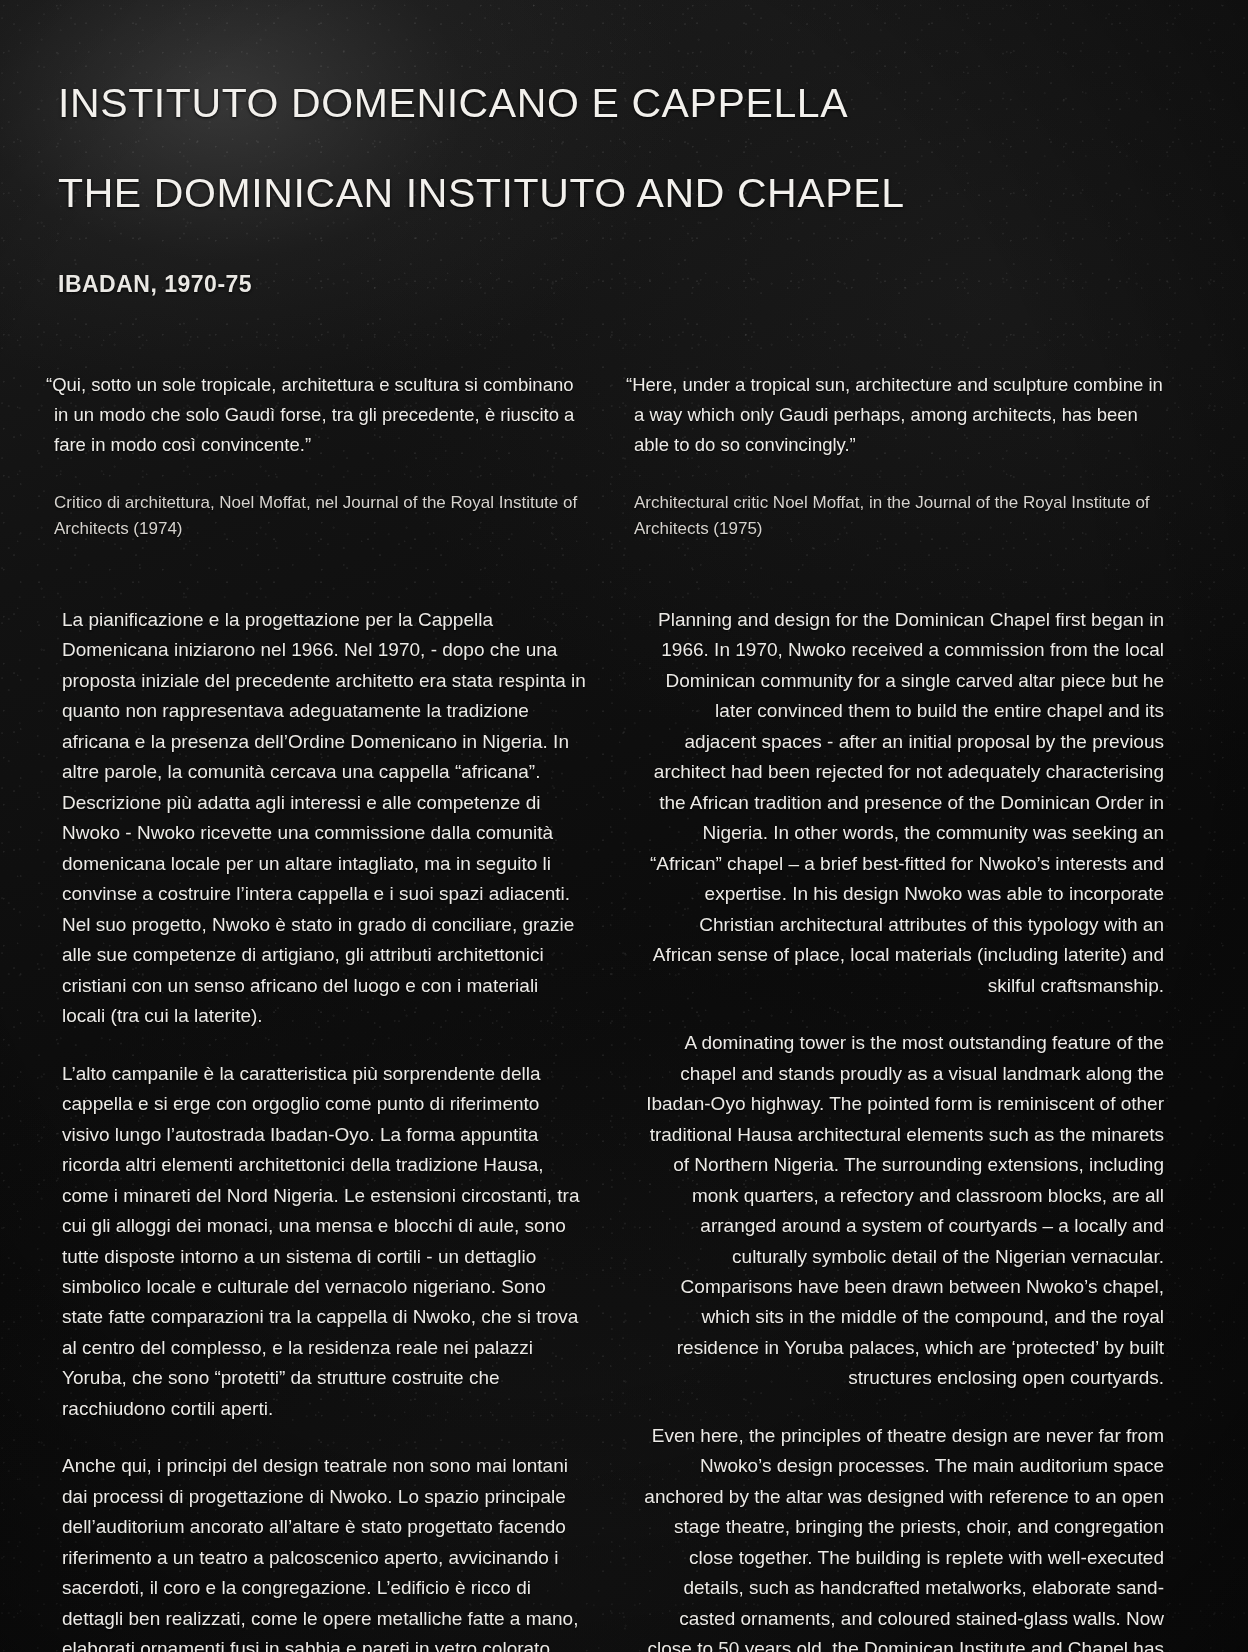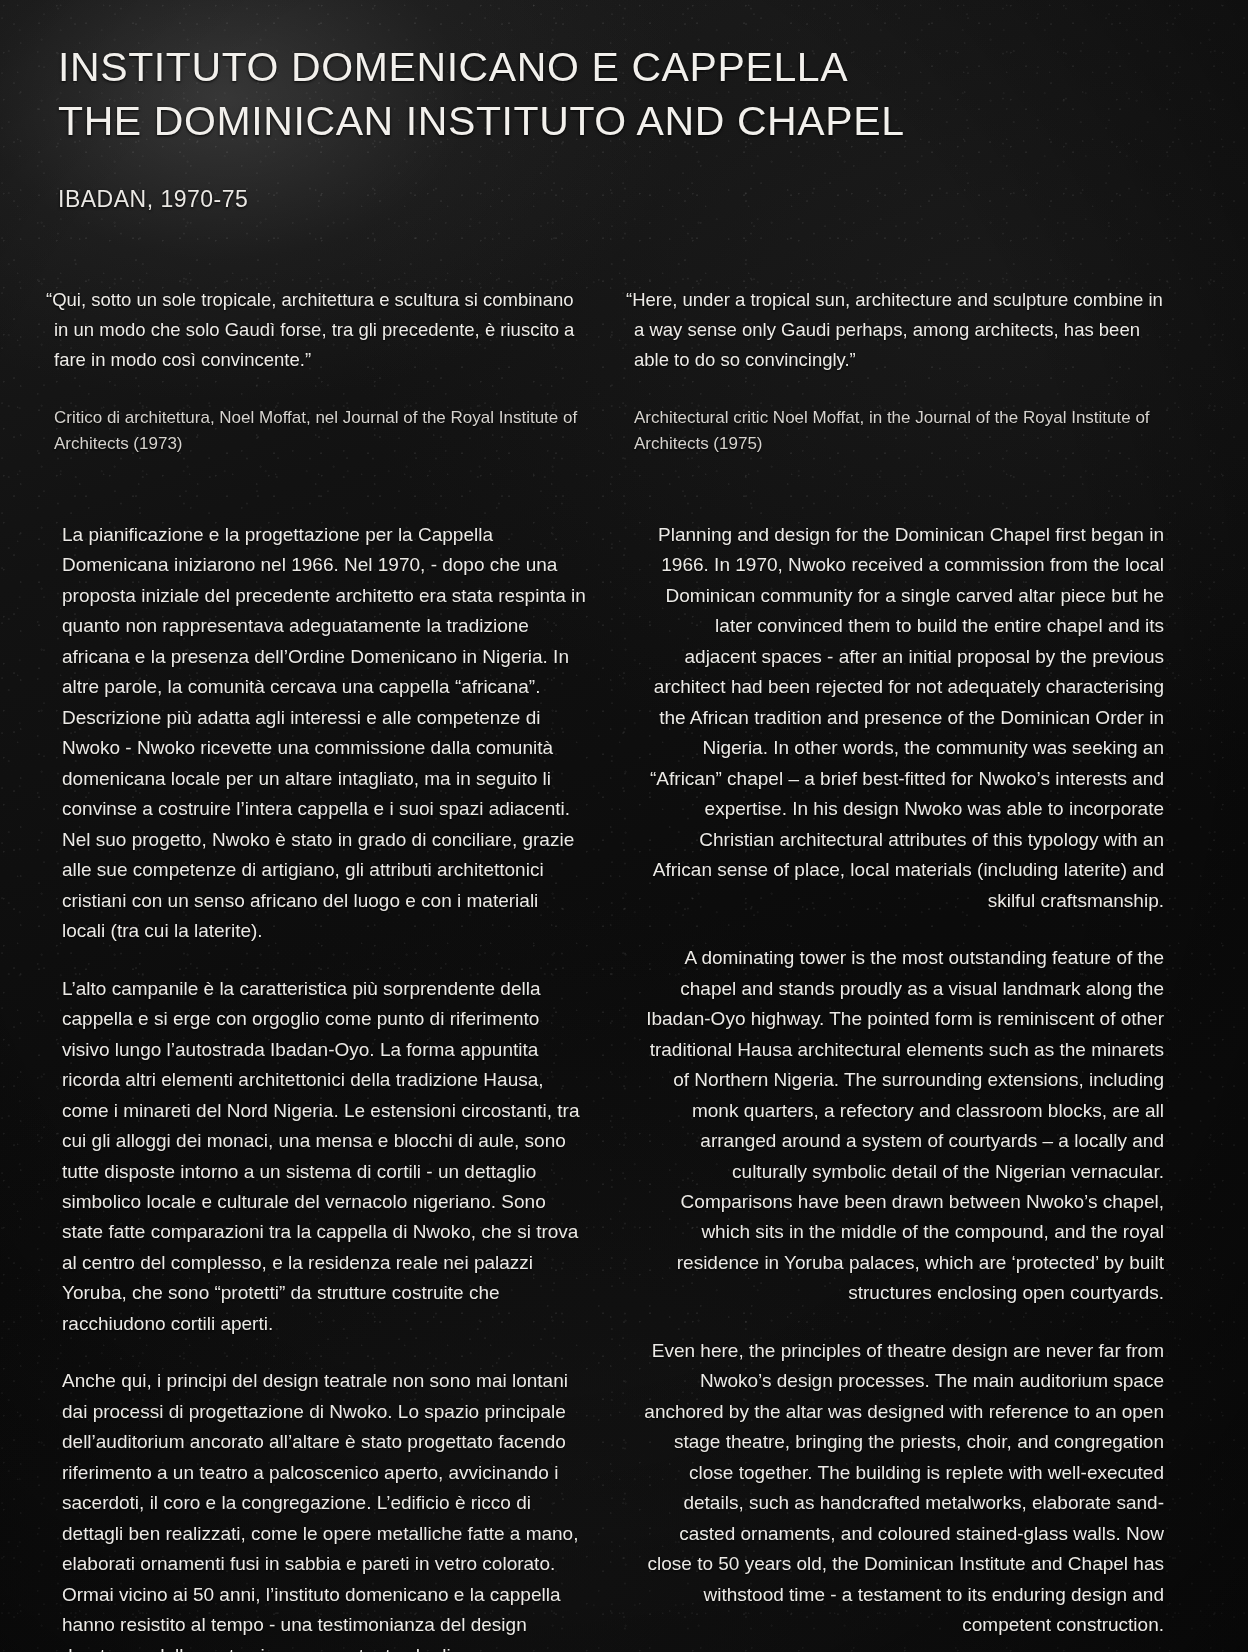--- a/index.html
+++ b/index.html
@@ -66,28 +66,30 @@
   }
 
   .title-line {
     font-size: 41px;
     line-height: 1.32;
     font-weight: 400;
     letter-spacing: 0.6px;
     color: #f2f0ec;
     text-shadow: 0 1px 3px rgba(0,0,0,0.9);
     white-space: nowrap;
+    margin-top: 36px;
   }
 
   .subtitle {
-    margin-top: 38px;
+    margin-top: 51px;
     font-size: 23px;
     letter-spacing: 0.5px;
     color: #eae8e4;
     text-shadow: 0 1px 3px rgba(0,0,0,0.9);
+    font-weight: bold;
   }
 
   
   .columns {
     display: flex;
     margin-top: 72px;
     padding: 0 40px 0 46px;
     gap: 38px;
   }
 
@@ -148,30 +150,30 @@
     <div class="header">
       <div class="title-line">INSTITUTO DOMENICANO E CAPPELLA</div>
       <div class="title-line">THE DOMINICAN INSTITUTO AND CHAPEL</div>
       <div class="subtitle">IBADAN, 1970-75</div>
     </div>
 
     <div class="columns">
 
       <div class="col col-it">
         <p class="quote">“Qui, sotto un sole tropicale, architettura e scultura si combinano in un modo che solo Gaudì forse, tra gli precedente, è riuscito a fare in modo così convincente.”</p>
-        <p class="attribution">Critico di architettura, Noel Moffat, nel Journal of the Royal Institute of Architects (1973)</p>
+        <p class="attribution">Critico di architettura, Noel Moffat, nel Journal of the Royal Institute of Architects (1974)</p>
         <div class="body-block">
           <p class="body-p">La pianificazione e la progettazione per la Cappella Domenicana iniziarono nel 1966. Nel 1970, - dopo che una proposta iniziale del precedente architetto era stata respinta in quanto non rappresentava adeguatamente la tradizione africana e la presenza dell’Ordine Domenicano in Nigeria. In altre parole, la comunità cercava una cappella “africana”. Descrizione più adatta agli interessi e alle competenze di Nwoko - Nwoko ricevette una commissione dalla comunità domenicana locale per un altare intagliato, ma in seguito li convinse a costruire l’intera cappella e i suoi spazi adiacenti. Nel suo progetto, Nwoko è stato in grado di conciliare, grazie alle sue competenze di artigiano, gli attributi architettonici cristiani con un senso africano del luogo e con i materiali locali (tra cui la laterite).</p>
           <p class="body-p">L’alto campanile è la caratteristica più sorprendente della cappella e si erge con orgoglio come punto di riferimento visivo lungo l’autostrada Ibadan-Oyo. La forma appuntita ricorda altri elementi architettonici della tradizione Hausa, come i minareti del Nord Nigeria. Le estensioni circostanti, tra cui gli alloggi dei monaci, una mensa e blocchi di aule, sono tutte disposte intorno a un sistema di cortili - un dettaglio simbolico locale e culturale del vernacolo nigeriano. Sono state fatte comparazioni tra la cappella di Nwoko, che si trova al centro del complesso, e la residenza reale nei palazzi Yoruba, che sono “protetti” da strutture costruite che racchiudono cortili aperti.</p>
           <p class="body-p">Anche qui, i principi del design teatrale non sono mai lontani dai processi di progettazione di Nwoko. Lo spazio principale dell’auditorium ancorato all’altare è stato progettato facendo riferimento a un teatro a palcoscenico aperto, avvicinando i sacerdoti, il coro e la congregazione. L’edificio è ricco di dettagli ben realizzati, come le opere metalliche fatte a mano, elaborati ornamenti fusi in sabbia e pareti in vetro colorato. Ormai vicino ai 50 anni, l’instituto domenicano e la cappella hanno resistito al tempo - una testimonianza del design duraturo e della costruzione competente che li contraddistinguono.</p>
         </div>
       </div>
 
       <div class="col col-en">
-        <p class="quote">“Here, under a tropical sun, architecture and sculpture combine in a way sense only Gaudi perhaps, among architects, has been able to do so convincingly.”</p>
+        <p class="quote">“Here, under a tropical sun, architecture and sculpture combine in a way which only Gaudi perhaps, among architects, has been able to do so convincingly.”</p>
         <p class="attribution">Architectural critic Noel Moffat, in the Journal of the Royal Institute of Architects (1975)</p>
         <div class="body-block">
           <p class="body-p">Planning and design for the Dominican Chapel first began in 1966. In 1970, Nwoko received a commission from the local Dominican community for a single carved altar piece but he later convinced them to build the entire chapel and its adjacent spaces - after an initial proposal by the previous architect had been rejected for not adequately characterising the African tradition and presence of the Dominican Order in Nigeria. In other words, the community was seeking an “African” chapel – a brief best-fitted for Nwoko’s interests and expertise. In his design Nwoko was able to incorporate Christian architectural attributes of this typology with an African sense of place, local materials (including laterite) and skilful craftsmanship.</p>
           <p class="body-p">A dominating tower is the most outstanding feature of the chapel and stands proudly as a visual landmark along the Ibadan-Oyo highway. The pointed form is reminiscent of other traditional Hausa architectural elements such as the minarets of Northern Nigeria. The surrounding extensions, including monk quarters, a refectory and classroom blocks, are all arranged around a system of courtyards – a locally and culturally symbolic detail of the Nigerian vernacular. Comparisons have been drawn between Nwoko’s chapel, which sits in the middle of the compound, and the royal residence in Yoruba palaces, which are ‘protected’ by built structures enclosing open courtyards.</p>
           <p class="body-p">Even here, the principles of theatre design are never far from Nwoko’s design processes.  The main auditorium space anchored by the altar was designed with reference to an open stage theatre, bringing the priests, choir, and congregation close together. The building is replete with well-executed details, such as handcrafted metalworks, elaborate sand-casted ornaments, and coloured stained-glass walls. Now close to 50 years old, the Dominican Institute and Chapel has withstood time - a testament to its enduring design and competent construction.</p>
         </div>
       </div>
 
     </div>
   </div>

